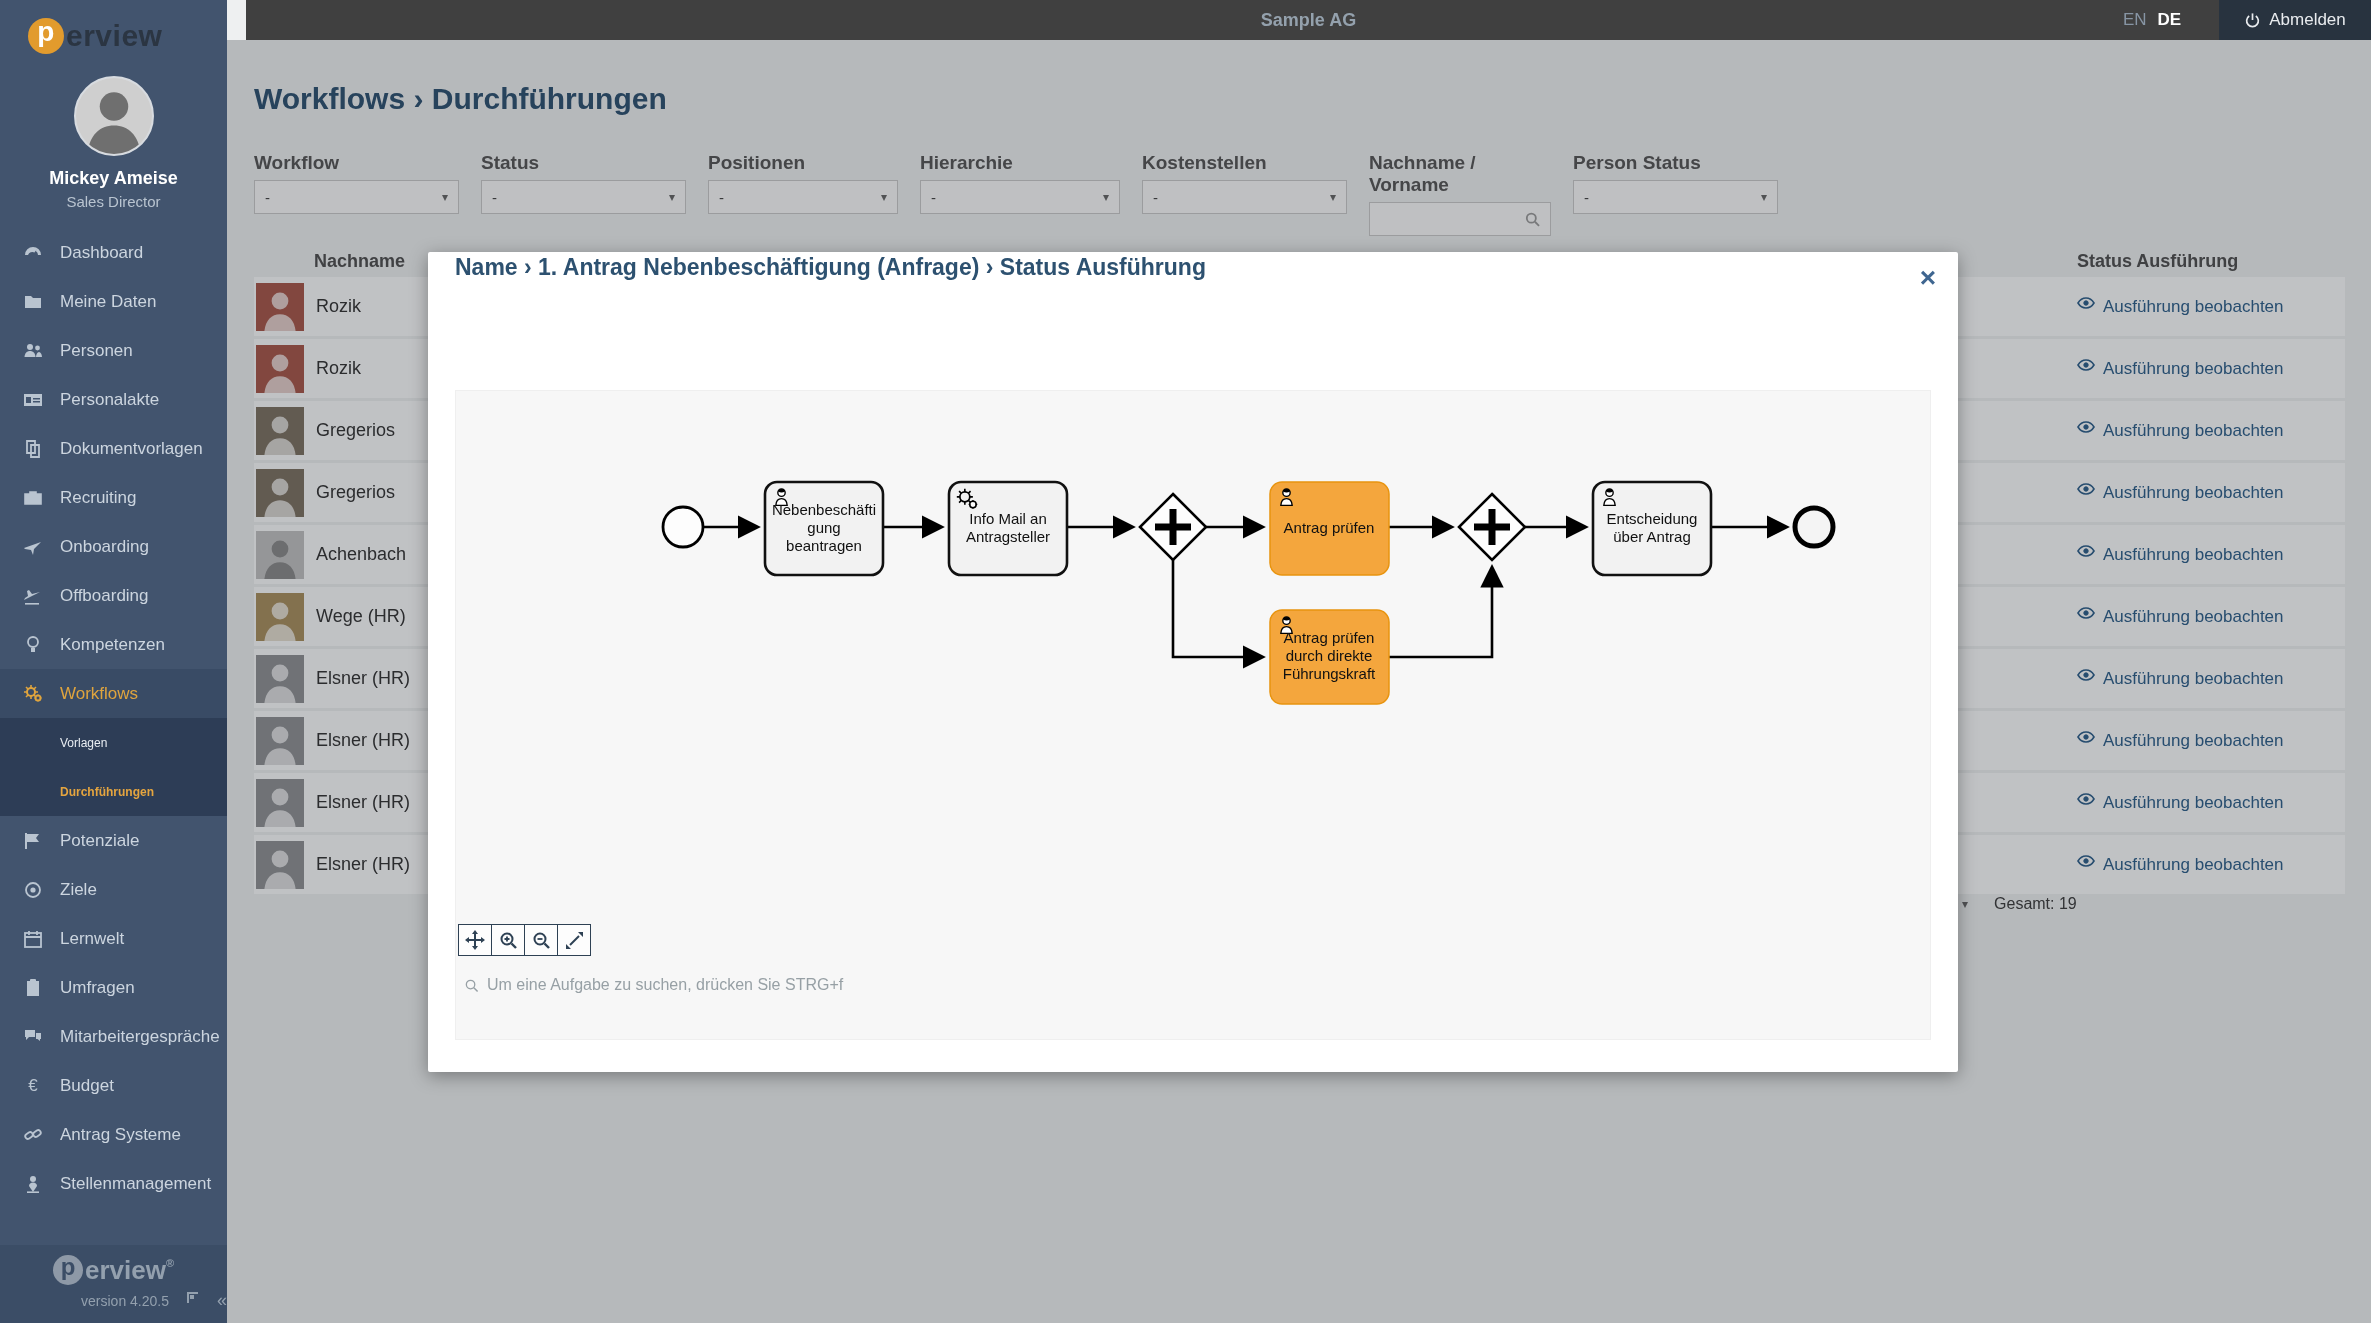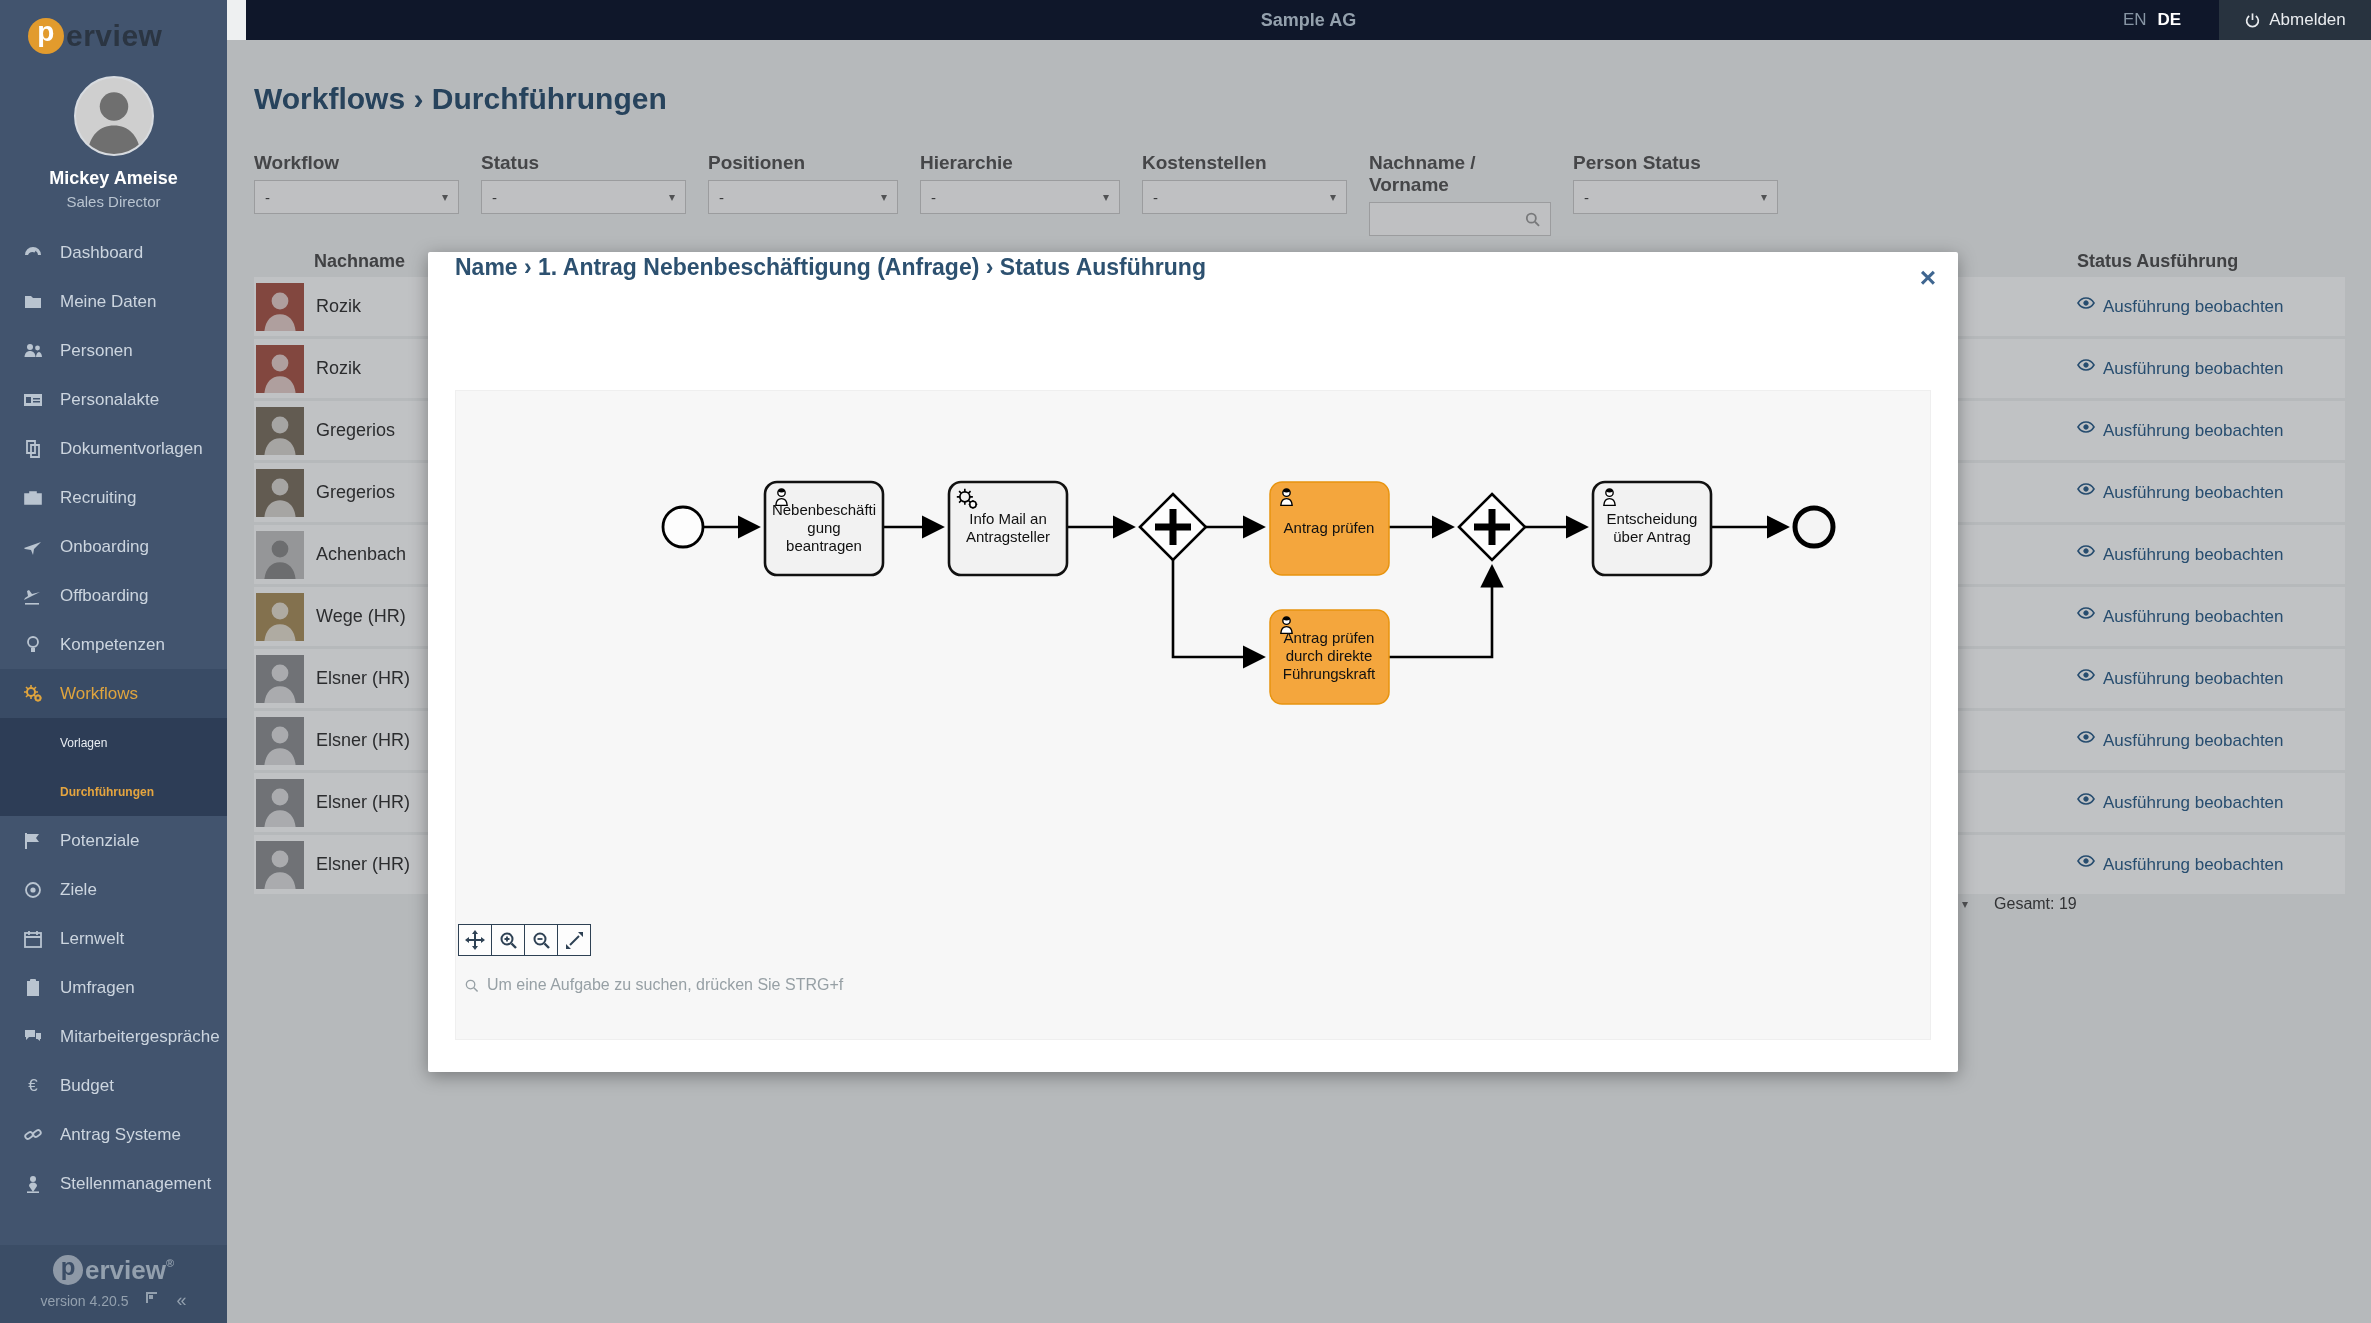--- a/index.html
+++ b/index.html
@@ -1,21 +1,21 @@
 <!DOCTYPE html>
 <html><head>
 <meta charset="utf-8">
 <style>
   * { margin:0; padding:0; box-sizing:border-box; }
   html,body { width:2371px; height:1323px; overflow:hidden;
     font-family:"Liberation Sans", sans-serif; background:#eef0f1; }
 
   
   .topbar { position:absolute; left:227px; top:0; right:0; height:40px;
-    background:#0f172a; display:flex; align-items:center; z-index:6;margin-left:19px; }
+    background:#404040; display:flex; align-items:center; z-index:6;margin-left:19px; }
   .topbar .company { position:absolute; left:50%; transform:translateX(-50%);
     color:#94a1ad; font-weight:bold; font-size:18px; }
   .topbar .lang { position:absolute; right:190px; font-size:17px; cursor:pointer; }
   .topbar .lang .en { color:#8795a4; margin-right:6px; }
   .topbar .lang .de { color:#ffffff; font-weight:bold; }
   .topbar .logout { position:absolute; right:0; top:0; height:40px; width:152px;
     background:#28333f; color:#e8ebee; font-size:17px; display:flex;
     align-items:center; justify-content:center; gap:8px; cursor:pointer; }
 
   
@@ -46,21 +46,21 @@
   .submenu li.active { color:#e5a53f; font-weight:bold; }
 
   .side-footer { position:absolute; left:0; bottom:0; width:227px; height:78px;
     background:#3b4d66; padding-top:10px; }
   .side-footer .logo2 { display:flex; justify-content:center; align-items:flex-start;
     color:#93a0ae; font-size:26px; font-weight:bold; }
   .side-footer .logo2 .p2 { width:30px; height:30px; background:#8e99a7; color:#3b4d66;
     border-radius:50%; display:inline-flex; align-items:center; justify-content:center;
     font-size:24px; margin-right:2px; padding-bottom:7px; }
   .side-footer .logo2 sup { font-size:11px; color:#93a0ae; margin-top:2px;}
-  .vrow { display:flex; align-items:center; justify-content:center; gap:16px;
+  .vrow { display:flex; align-items:center; justify-content:flex-end; gap:16px;
     color:#93a0ae; font-size:14px; margin-top:4px; }
   .vrow .ficon { cursor:pointer; font-size:18px; }
 
   
   .content { position:absolute; left:227px; top:40px; right:0; bottom:0;
     background:#eef0f1; }
   .page-title { position:absolute; left:27px; top:42px; font-size:30px;
     font-weight:bold; color:#2d5170; }
   .filters { position:absolute; left:27px; top:112px; display:flex; gap:22px; }
   .filter .flabel { font-size:19px; font-weight:bold; color:#555; margin-bottom:6px; }

